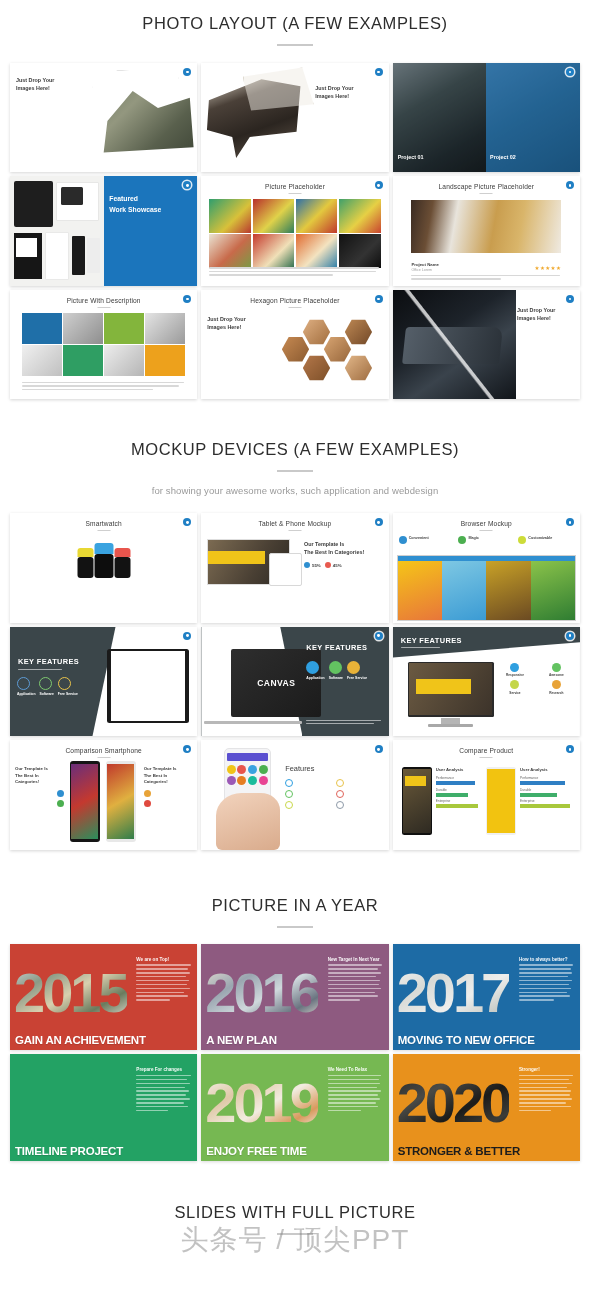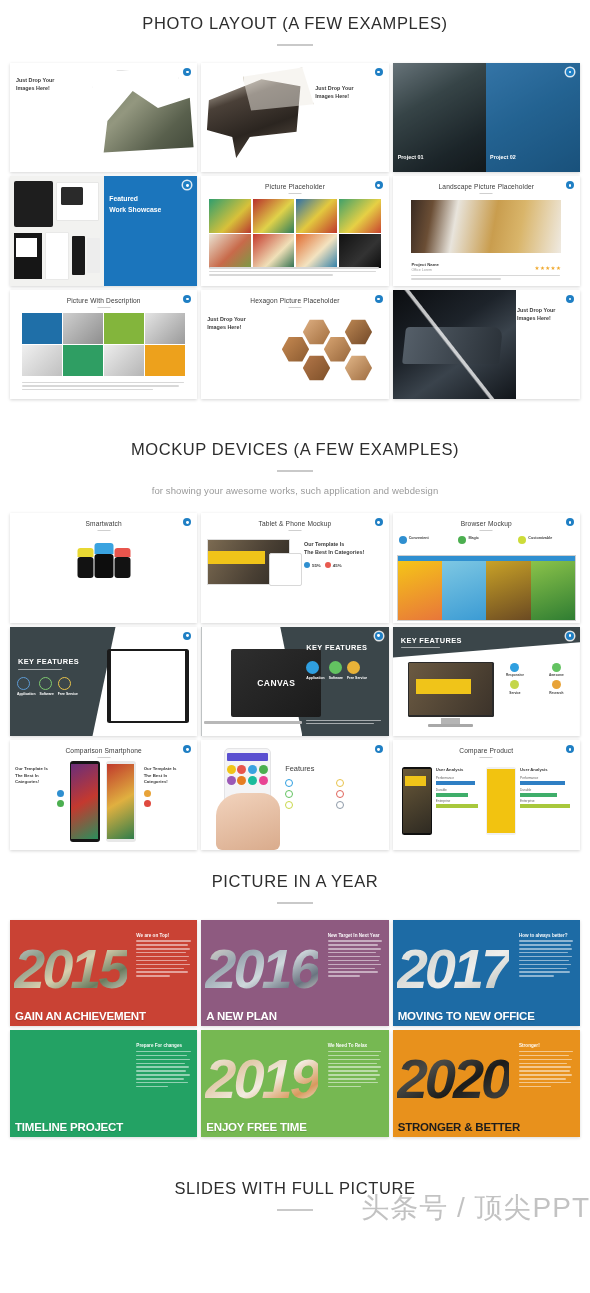--- a/index.html
+++ b/index.html
@@ -96,21 +96,21 @@
   .ycard {
     position: relative; aspect-ratio: 16 / 9.1;
     overflow: hidden; box-shadow: 0 1px 3px rgba(0,0,0,.15);
   }
   .ynum {
     position: absolute; left: 4px; top: 46%;
     transform: translateY(-50%);
     font-size: 56px; font-weight: bold; letter-spacing: -3px;
     line-height: 1; font-family: "Liberation Sans", sans-serif;
     -webkit-text-fill-color: transparent;
-    -webkit-background-clip: text; background-clip: text; font-style: italic;
+    -webkit-background-clip: text; background-clip: text;
   }
   .ylabel {
     position: absolute; left: 5px; bottom: 4px;
     color: #fff; font-weight: bold; font-size: 11.5px;
     letter-spacing: -0.2px; white-space: nowrap;
     text-shadow: 0 1px 1px rgba(0,0,0,.15);
   }
   .ylabel.dk { color: #1c1c1c; text-shadow: none; }
   .ytext { position: absolute; right: 5px; top: 13px; width: 56px; }
   .ytext .h { font-size: 4.6px; font-weight: bold; color: rgba(255,255,255,.95); margin-bottom: 2.5px; }
@@ -769,21 +769,21 @@
           <div style="height:4px;background:#3fae6a;width:66%;margin-top:1px;"></div>
         </div>
       <div style="margin-top:2.5px;">
           <div style="font-size:3.2px;color:#666;">Enterprise</div>
           <div style="height:4px;background:#a8c83c;width:90%;margin-top:1px;"></div>
         </div>
     </div>
   </div>
 </div>
 
-<div class="section-head" style="padding-top:22px;">
+<div class="section-head" style="padding-top:22px;margin-top:24px;">
   <div class="section-title">PICTURE IN A YEAR</div>
   <div class="section-rule"></div>
 </div>
 
 <div class="years" style="margin-top:16px;">
 
   <div class="ycard" style="background:#c94234;">
     <div class="ynum" style="background-image:linear-gradient(150deg,#cfd6d8 0%,#8a9a86 25%,#d8cfae 50%,#6a7b5e 75%,#e8e4d8 100%);">2015</div>
     <div class="ylabel">GAIN AN ACHIEVEMENT</div>
     <div class="ytext">
@@ -887,14 +887,14 @@
         <i style="width:84%"></i>
       <i style="width:92%"></i>
         <i style="width:58%"></i>
     </div>
   </div>
 </div>
 
 <div class="bottom-head" style="padding-top:42px;">
   <div class="section-title">SLIDES WITH FULL PICTURE</div>
   <div class="section-rule"></div>
-  <div class="watermark" style="top:52px;text-align:right;">头条号 / 顶尖PPT</div>
+  <div class="watermark" style="top:60px;">头条号 / 顶尖PPT</div>
 </div>
 
 </body></html>

